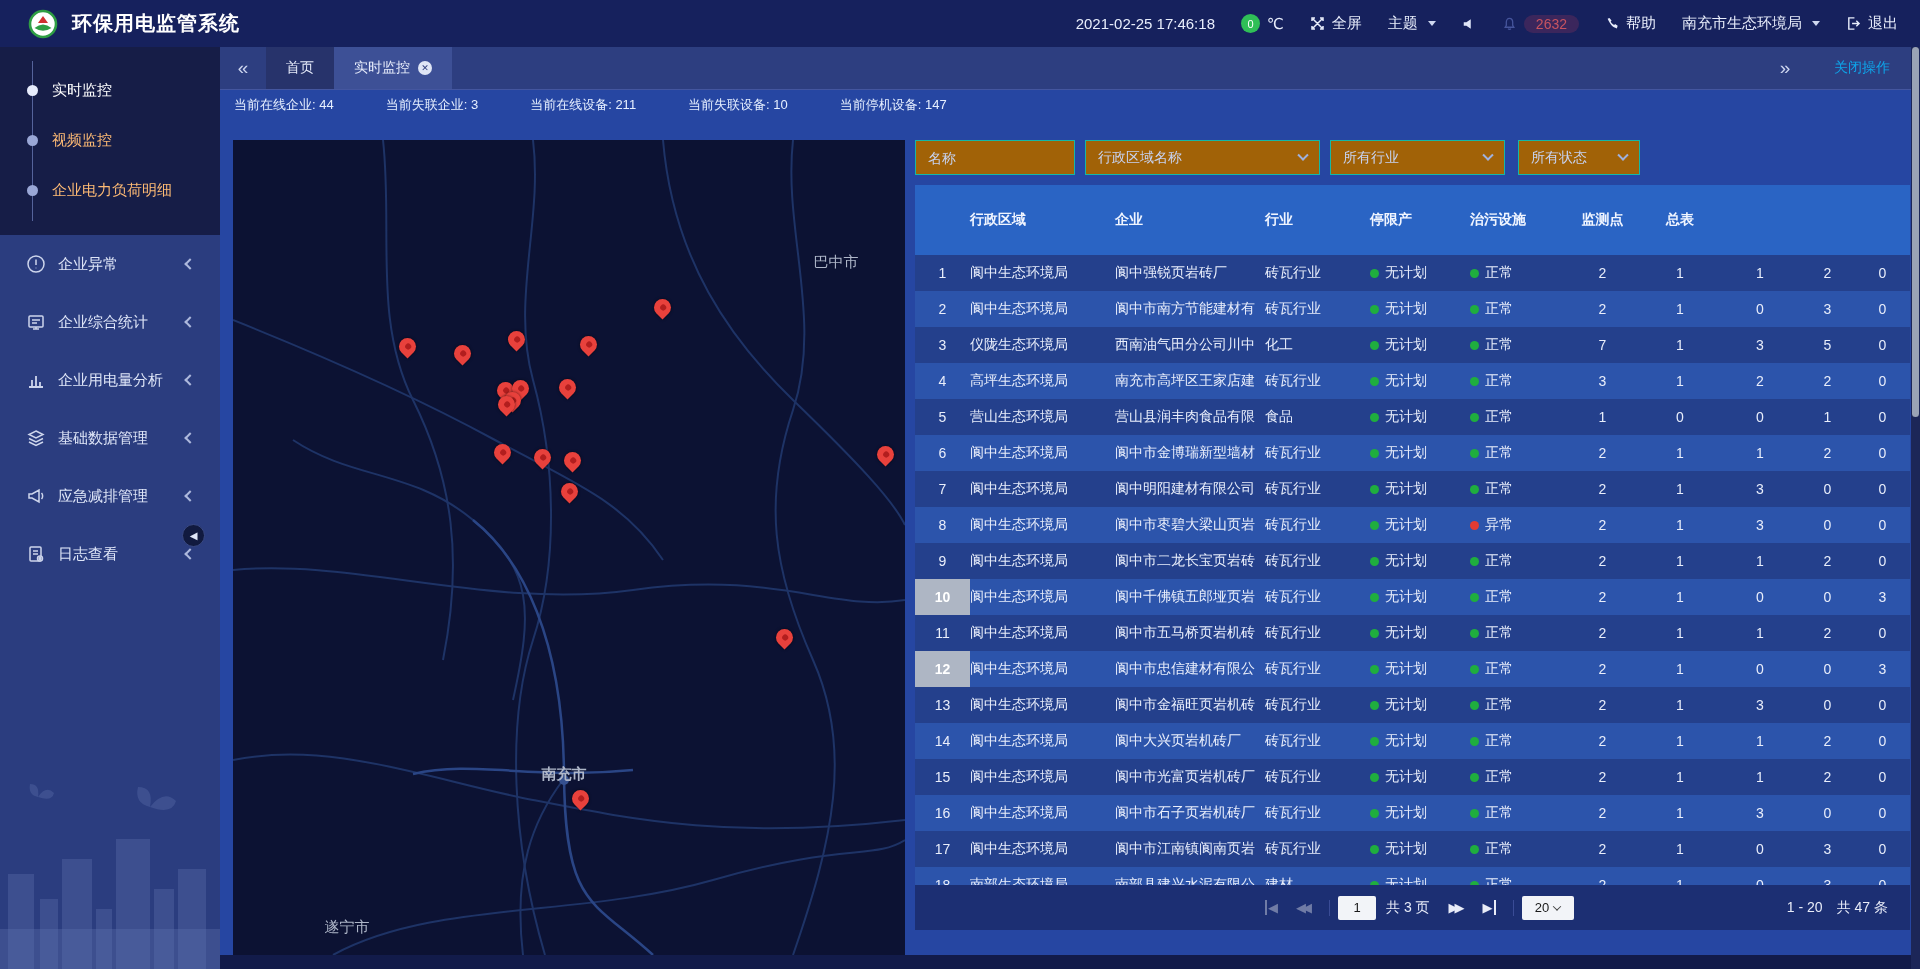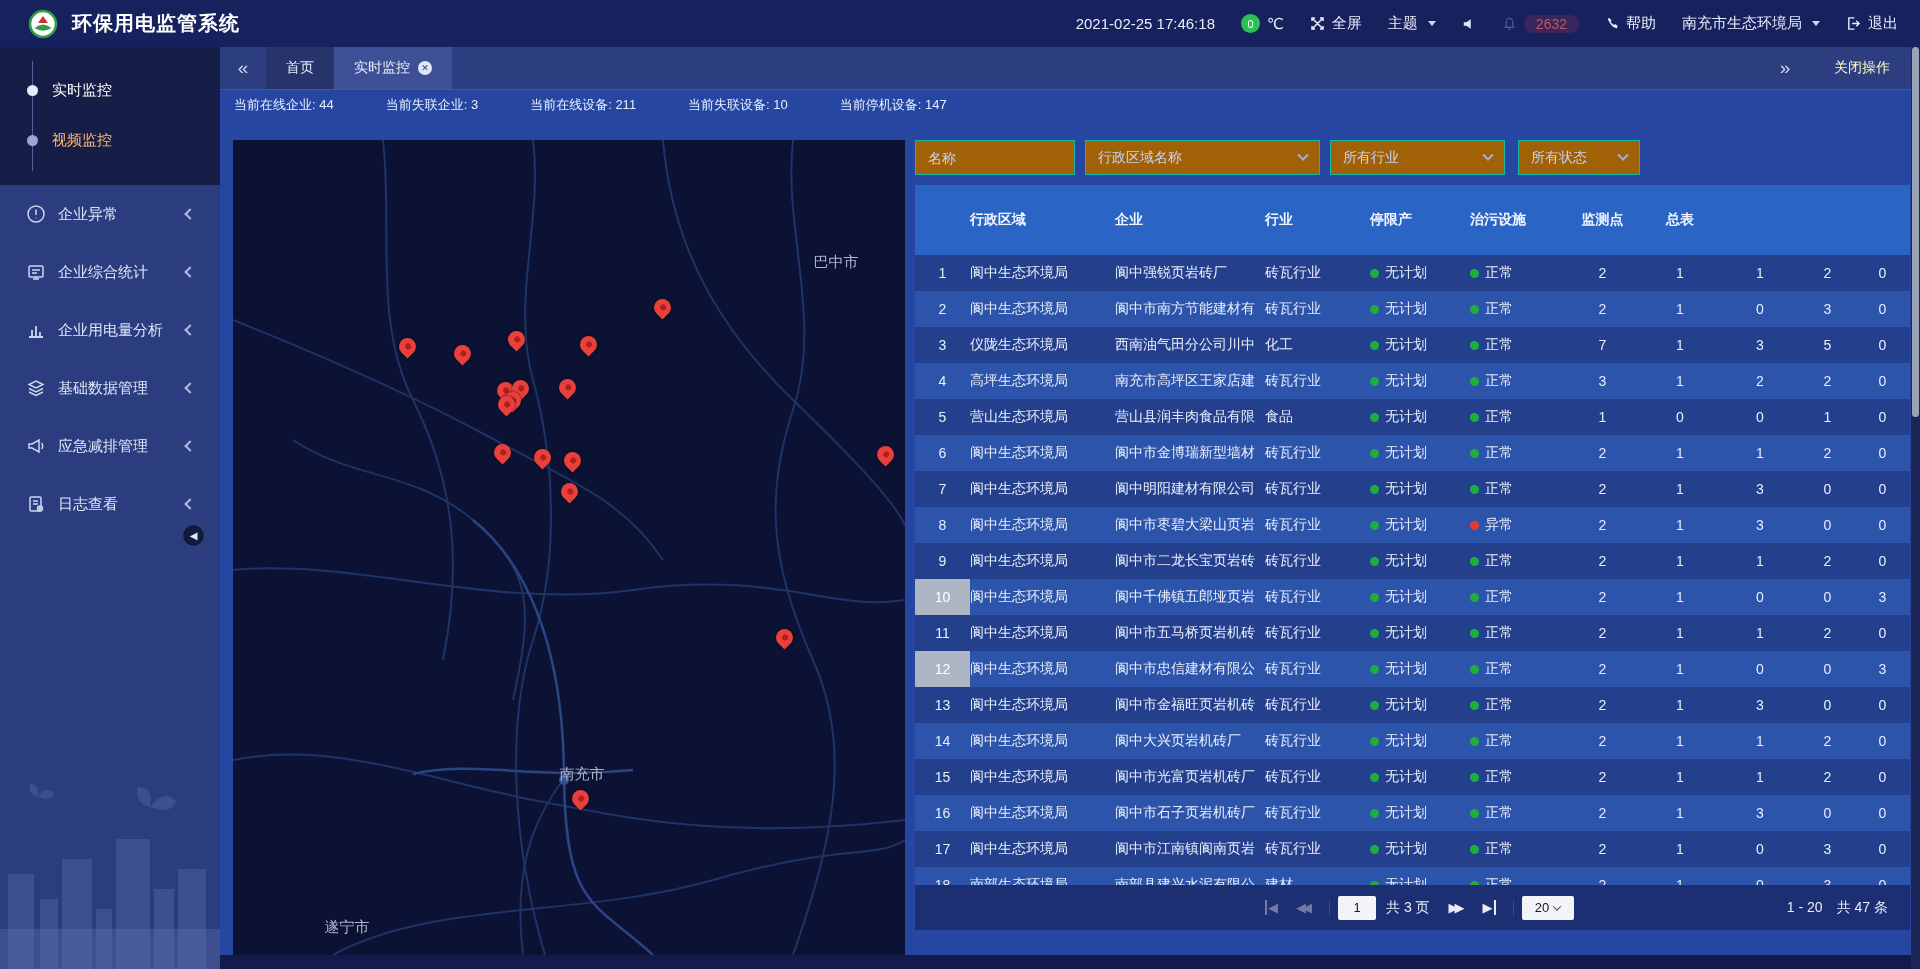--- a/index.html
+++ b/index.html
@@ -49,21 +49,21 @@
   .tabbar { position:absolute; left:220px; top:47px; width:1700px; height:43px; background:#2d3e80;
     border-bottom:1px solid #44569f; display:flex; align-items:stretch; z-index:25; }
   .tab-arrow { width:46px; display:flex; align-items:center; justify-content:center;
     color:#cdd5ee; font-size:19px; cursor:pointer; }
   .tab { padding:0 20px; display:flex; align-items:center; gap:8px; font-size:14px; color:#e6ebfa; cursor:pointer; }
   .tab.home { background:#27336b; }
   .tab.active { background:#3d5096; }
   .tab-close { width:14px; height:14px; border-radius:50%; background:#dfe5f5; color:#2c3c7c;
     font-size:9px; display:flex; align-items:center; justify-content:center; }
   .tabbar-right { margin-left:auto; display:flex; align-items:center; gap:26px; padding-right:30px; }
-  .close-ops { font-size:14px; color:#fef9c3; cursor:pointer; }
+  .close-ops { font-size:14px; color:#0ea5e9; cursor:pointer; }
 
   
   .statsbar { position:absolute; left:220px; top:90px; width:1700px; height:30px; background:#2646a2;
     display:flex; align-items:center; gap:52px; padding-left:14px; font-size:13px; z-index:24; }
   .stat { white-space:nowrap; color:#e6efff; }
   .content { position:absolute; left:220px; top:120px; width:1700px; height:835px; background:#2646a2; }
 
   
   .map-panel { position:absolute; left:13px; top:20px; width:672px; height:815px; background:#0c1233; overflow:hidden; }
   .map-roads { position:absolute; left:0; top:0; }
@@ -98,21 +98,21 @@
   .hgroup-sub { display:grid; grid-template-columns:80px 55px 55px; }
   .hgroup-sub span { text-align:center; }
   .tbody { position:absolute; top:115px; left:0; width:995px; height:630px; overflow:hidden; }
   .trow { height:36px; font-size:14px; color:#e9eefb; cursor:pointer; }
   .trow.odd { background:#24408c; }
   .trow.even { background:#2c54ab; }
   .cell { display:flex; align-items:center; overflow:hidden; white-space:nowrap; }
   .cell.center { justify-content:center; }
   .cell.idx { justify-content:center; }
   .idx-box { width:100%; height:100%; display:flex; align-items:center; justify-content:center; }
-  .idx-box.hl { background:#aeb6c4; color:#ffffff; }
+  .idx-box.hl { background:#aeb6c4; color:#ffffff;font-weight:bold; }
   .dot { width:9px; height:9px; border-radius:50%; margin-right:6px; flex:none; }
   .pad { padding-right:6px; }
 
   
   .pager { position:absolute; top:745px; left:0; width:995px; height:45px; background:#1c2f73;
     display:flex; align-items:center; font-size:14px; color:#e8ecf8; }
   .pg-ic { display:flex; align-items:center; font-size:13px; cursor:pointer; margin:0 9px; }
   .pg-ic.dis { color:#707ca6; cursor:default; }
   .pg-bar-l { border-left:2px solid currentColor; padding-left:1px; }
   .pg-bar-r { border-right:2px solid currentColor; padding-right:1px; }
@@ -190,20 +190,23 @@
 
 <div class="sidebar">
   <div id="side-menu">
       <div class="submenu">
         <div class="sub-item active">
           <span>实时监控</span>
         </div>
         <div class="sub-item">
           <span>视频监控</span>
         </div>
+        <div class="sub-item">
+          <span>企业电力负荷明细</span>
+        </div>
       </div>
       <div class="side-item">
         <span class="sicon"><svg width="20" height="20" viewBox="0 0 20 20" fill="none" stroke="#dfe6f8" stroke-width="1.5">
             <circle cx="10" cy="10" r="8"></circle>
             <path d="M10 5.5 v5.5 M10 13.8 v.4"></path>
           </svg></span>
         <span>企业异常</span>
         <span class="chev left"></span>
       </div>
       <div class="side-item">
@@ -302,21 +305,21 @@
         <path d="M330 640 C300 680 280 730 290 815"></path>
       </g>
       <g stroke="#2a4585" stroke-width="2.5">
         <path d="M240 380 C290 420 330 500 331 634 S360 760 420 815"></path>
         <path d="M180 634 C240 620 300 640 400 630"></path>
       </g>
       <circle cx="331" cy="640" r="5" fill="#35508f"></circle>
     </svg>
     <div id="map-overlay">
         <div class="map-label" style="left: 603px; top: 122px;">巴中市</div>
-        <div class="map-label" style="left: 349px; top: 634px;">南充市</div>
+        <div class="map-label" style="left: 331px; top: 634px; font-weight: bold;">南充市</div>
         <div class="map-label" style="left: 114px; top: 787px;">遂宁市</div>
         <div class="pin" style="left: 166px; top: 198px;"></div>
         <div class="pin" style="left: 221px; top: 205px;"></div>
         <div class="pin" style="left: 275px; top: 191px;"></div>
         <div class="pin" style="left: 347px; top: 196px;"></div>
         <div class="pin" style="left: 421px; top: 159px;"></div>
         <div class="pin" style="left: 264px; top: 242px;"></div>
         <div class="pin" style="left: 279px; top: 240px;"></div>
         <div class="pin" style="left: 271px; top: 252px;"></div>
         <div class="pin" style="left: 326px; top: 239px;"></div>

